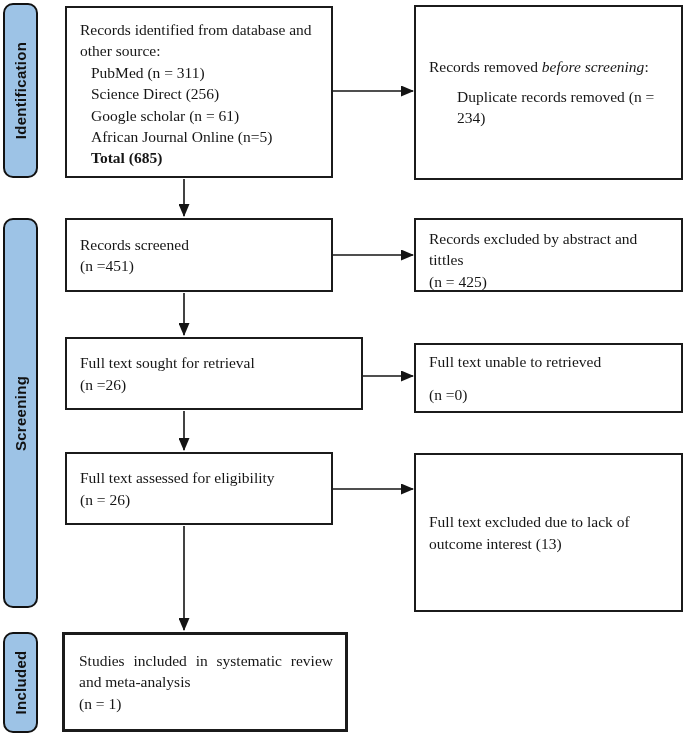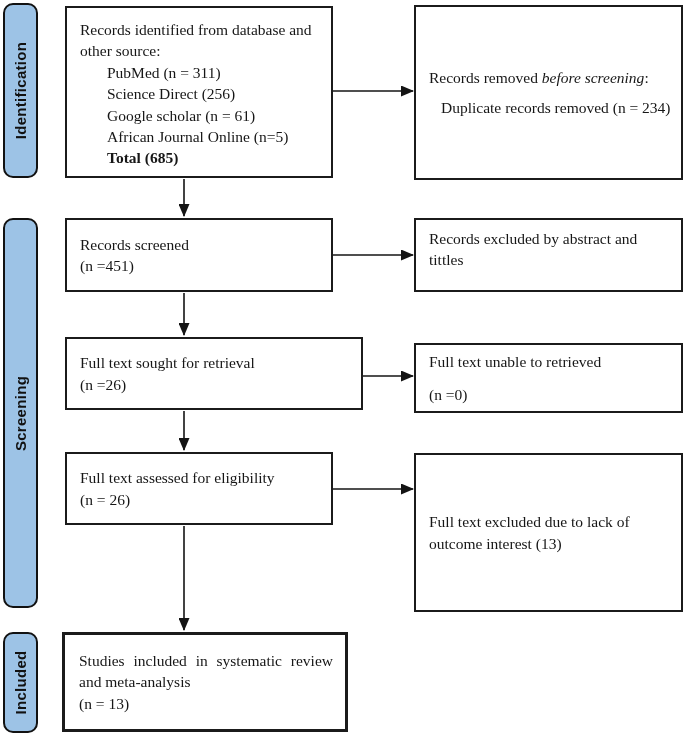--- a/index.html
+++ b/index.html
@@ -35,22 +35,22 @@
   .pill span {
     transform: rotate(-90deg);
     transform-origin: center;
     white-space: nowrap;
     font-family: "Liberation Sans", sans-serif;
     font-weight: bold;
     font-size: 15px;
     letter-spacing: 0.3px;
     color: #111111;
   }
-  .indent { margin-left: 27px; }
-  .hang { margin-left: 12px; }
+  .indent { margin-left: 11px; }
+  .hang { margin-left: 28px; }
   .bold { font-weight: bold; }
   em { font-style: italic; }
   #pill-identification { top: 3px;   height: 175px; }
   #pill-screening      { top: 218px; height: 390px; }
   #pill-included       { top: 632px; height: 101px; }
   #box-identified       { left: 65px;  top: 6px;   width: 268px; height: 172px; padding: 11px 10px 18px 13px; }
   #box-removed          { left: 414px; top: 5px;   width: 269px; height: 175px; padding-left: 13px; padding-right: 8px; gap: 8px; }
   #box-screened         { left: 65px;  top: 218px; width: 268px; height: 74px;  padding-left: 13px; }
   #box-excluded-abstract{ left: 414px; top: 218px; width: 269px; height: 74px;  padding: 8px 10px 0 13px; }
   #box-retrieval        { left: 65px;  top: 337px; width: 298px; height: 73px;  padding-left: 13px; padding-right: 10px; }
@@ -106,20 +106,21 @@
     <div><span>Records removed </span><em>before screening</em><span>:</span></div>
     <div class="hang">Duplicate records removed (n = 234)</div>
   </div>
 
   <div class="box vcenter" id="box-screened">
     <div>Records screened</div>
     <div>(n =451)</div>
   </div>
   <div class="box" id="box-excluded-abstract">
     <div>Records excluded by abstract and tittles</div>
+    <div>(n = 425)</div>
   </div>
 
   <div class="box vcenter" id="box-retrieval">
     <div>Full text sought for retrieval</div>
     <div>(n =26)</div>
   </div>
   <div class="box vcenter" id="box-not-retrieved">
     <div>Full text unable to retrieved</div>
     <div>(n =0)</div>
   </div>
@@ -127,16 +128,16 @@
   <div class="box vcenter" id="box-eligibility">
     <div>Full text assessed for eligibility</div>
     <div>(n = 26)</div>
   </div>
   <div class="box vcenter" id="box-excluded-outcome">
     <div>Full text excluded due to lack of outcome interest (13)</div>
   </div>
 
   <div class="box" id="box-included">
     <div class="justify">Studies included in systematic review and meta-analysis</div>
-    <div>(n = 13)</div>
+    <div>(n = 1)</div>
   </div>
 
 </div>
 
 </body></html>

